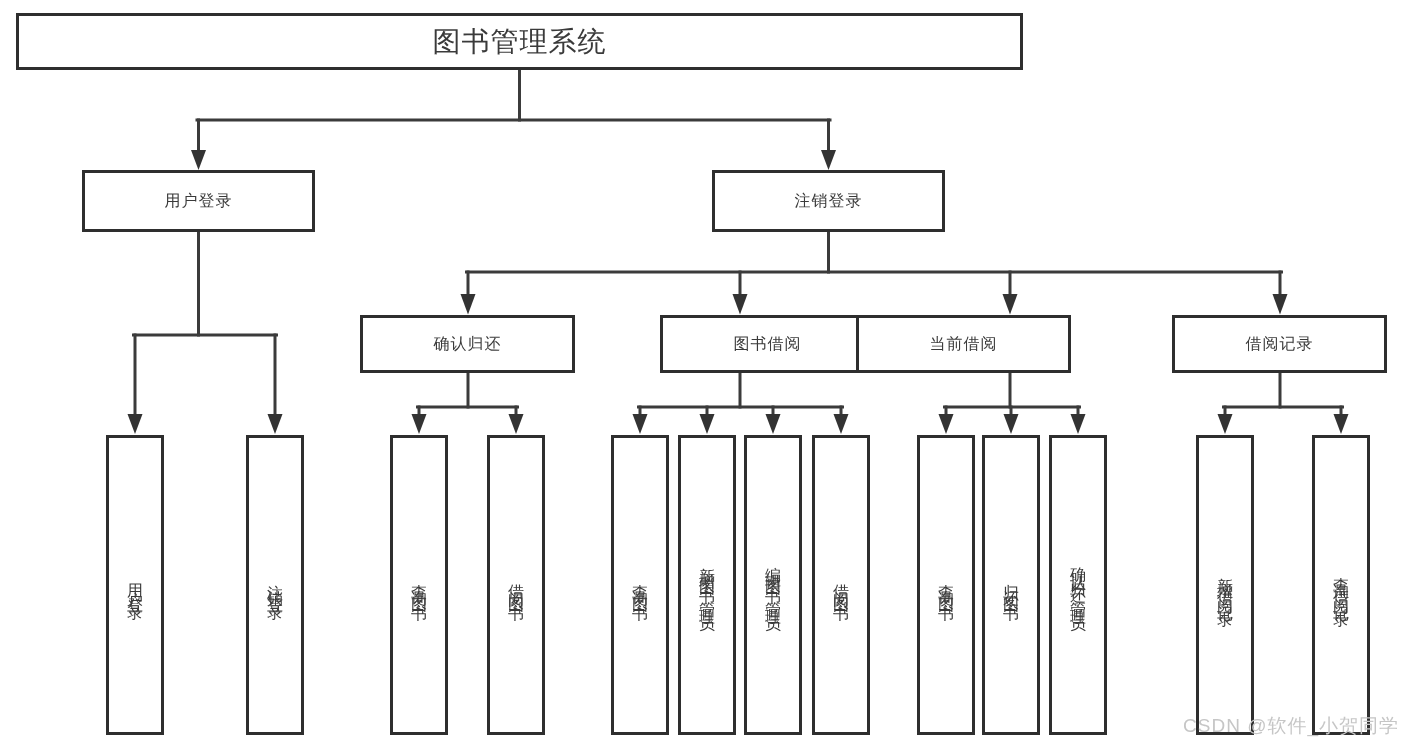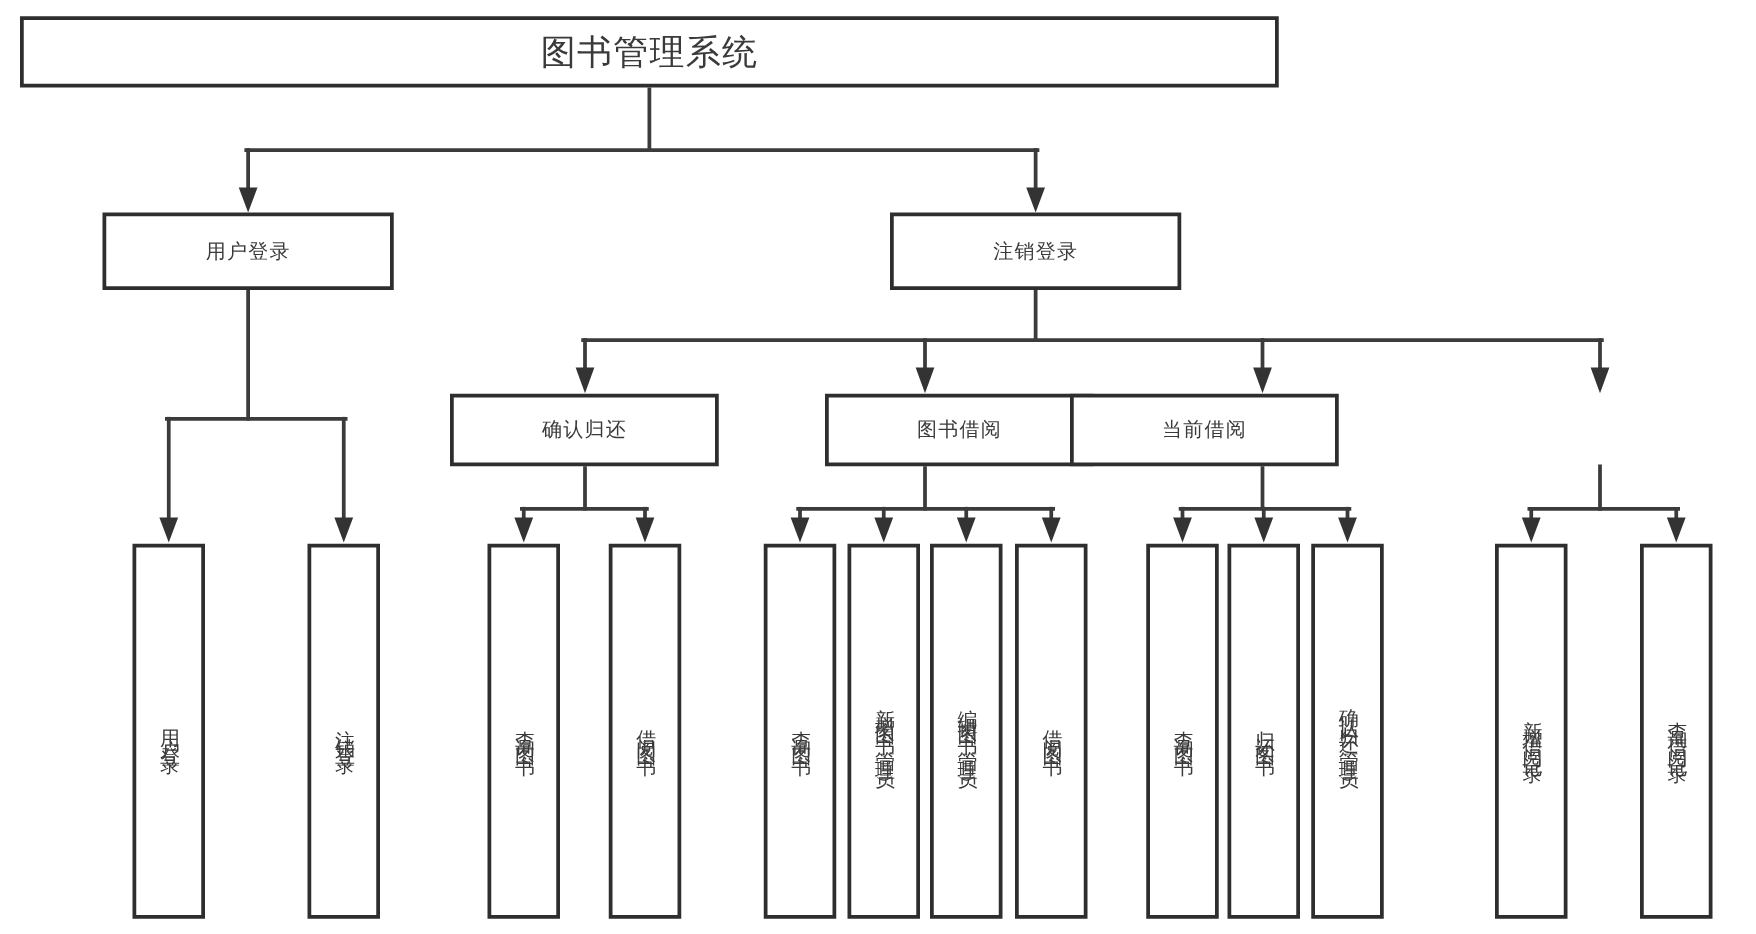--- a/index.html
+++ b/index.html
@@ -125,20 +125,23 @@
 
   <div class="box" style="left:360px;top:315px;width:215px;height:58px;">
     <span>确认归还</span>
   </div>
   <div class="box" style="left:632px;top:315px;width:215px;height:58px;margin-left:28px;">
     <span>图书借阅</span>
   </div>
   <div class="box" style="left:856px;top:315px;width:215px;height:58px;">
     <span>当前借阅</span>
   </div>
+  <div class="box" style="left:1172px;top:315px;width:215px;height:58px;">
+    <span>借阅记录</span>
+  </div>
 
   <div class="box vbox" style="left:106px;top:435px;width:58px;height:300px;">
     <span>用户登录</span>
   </div>
   <div class="box vbox" style="left:246px;top:435px;width:58px;height:300px;">
     <span>注销登录</span>
   </div>
 
   <div class="box vbox" style="left:390px;top:435px;width:58px;height:300px;">
     <span>查询图书</span>
@@ -170,14 +173,15 @@
     <span>确认归还（管理员）</span>
   </div>
 
   <div class="box vbox" style="left:1196px;top:435px;width:58px;height:300px;">
     <span>新增借阅记录</span>
   </div>
   <div class="box vbox" style="left:1312px;top:435px;width:58px;height:300px;">
     <span>查询借阅记录</span>
   </div>
 
+  <div id="watermark">CSDN @软件_小贺同学</div>
 
 </div>
 
 </body></html>

